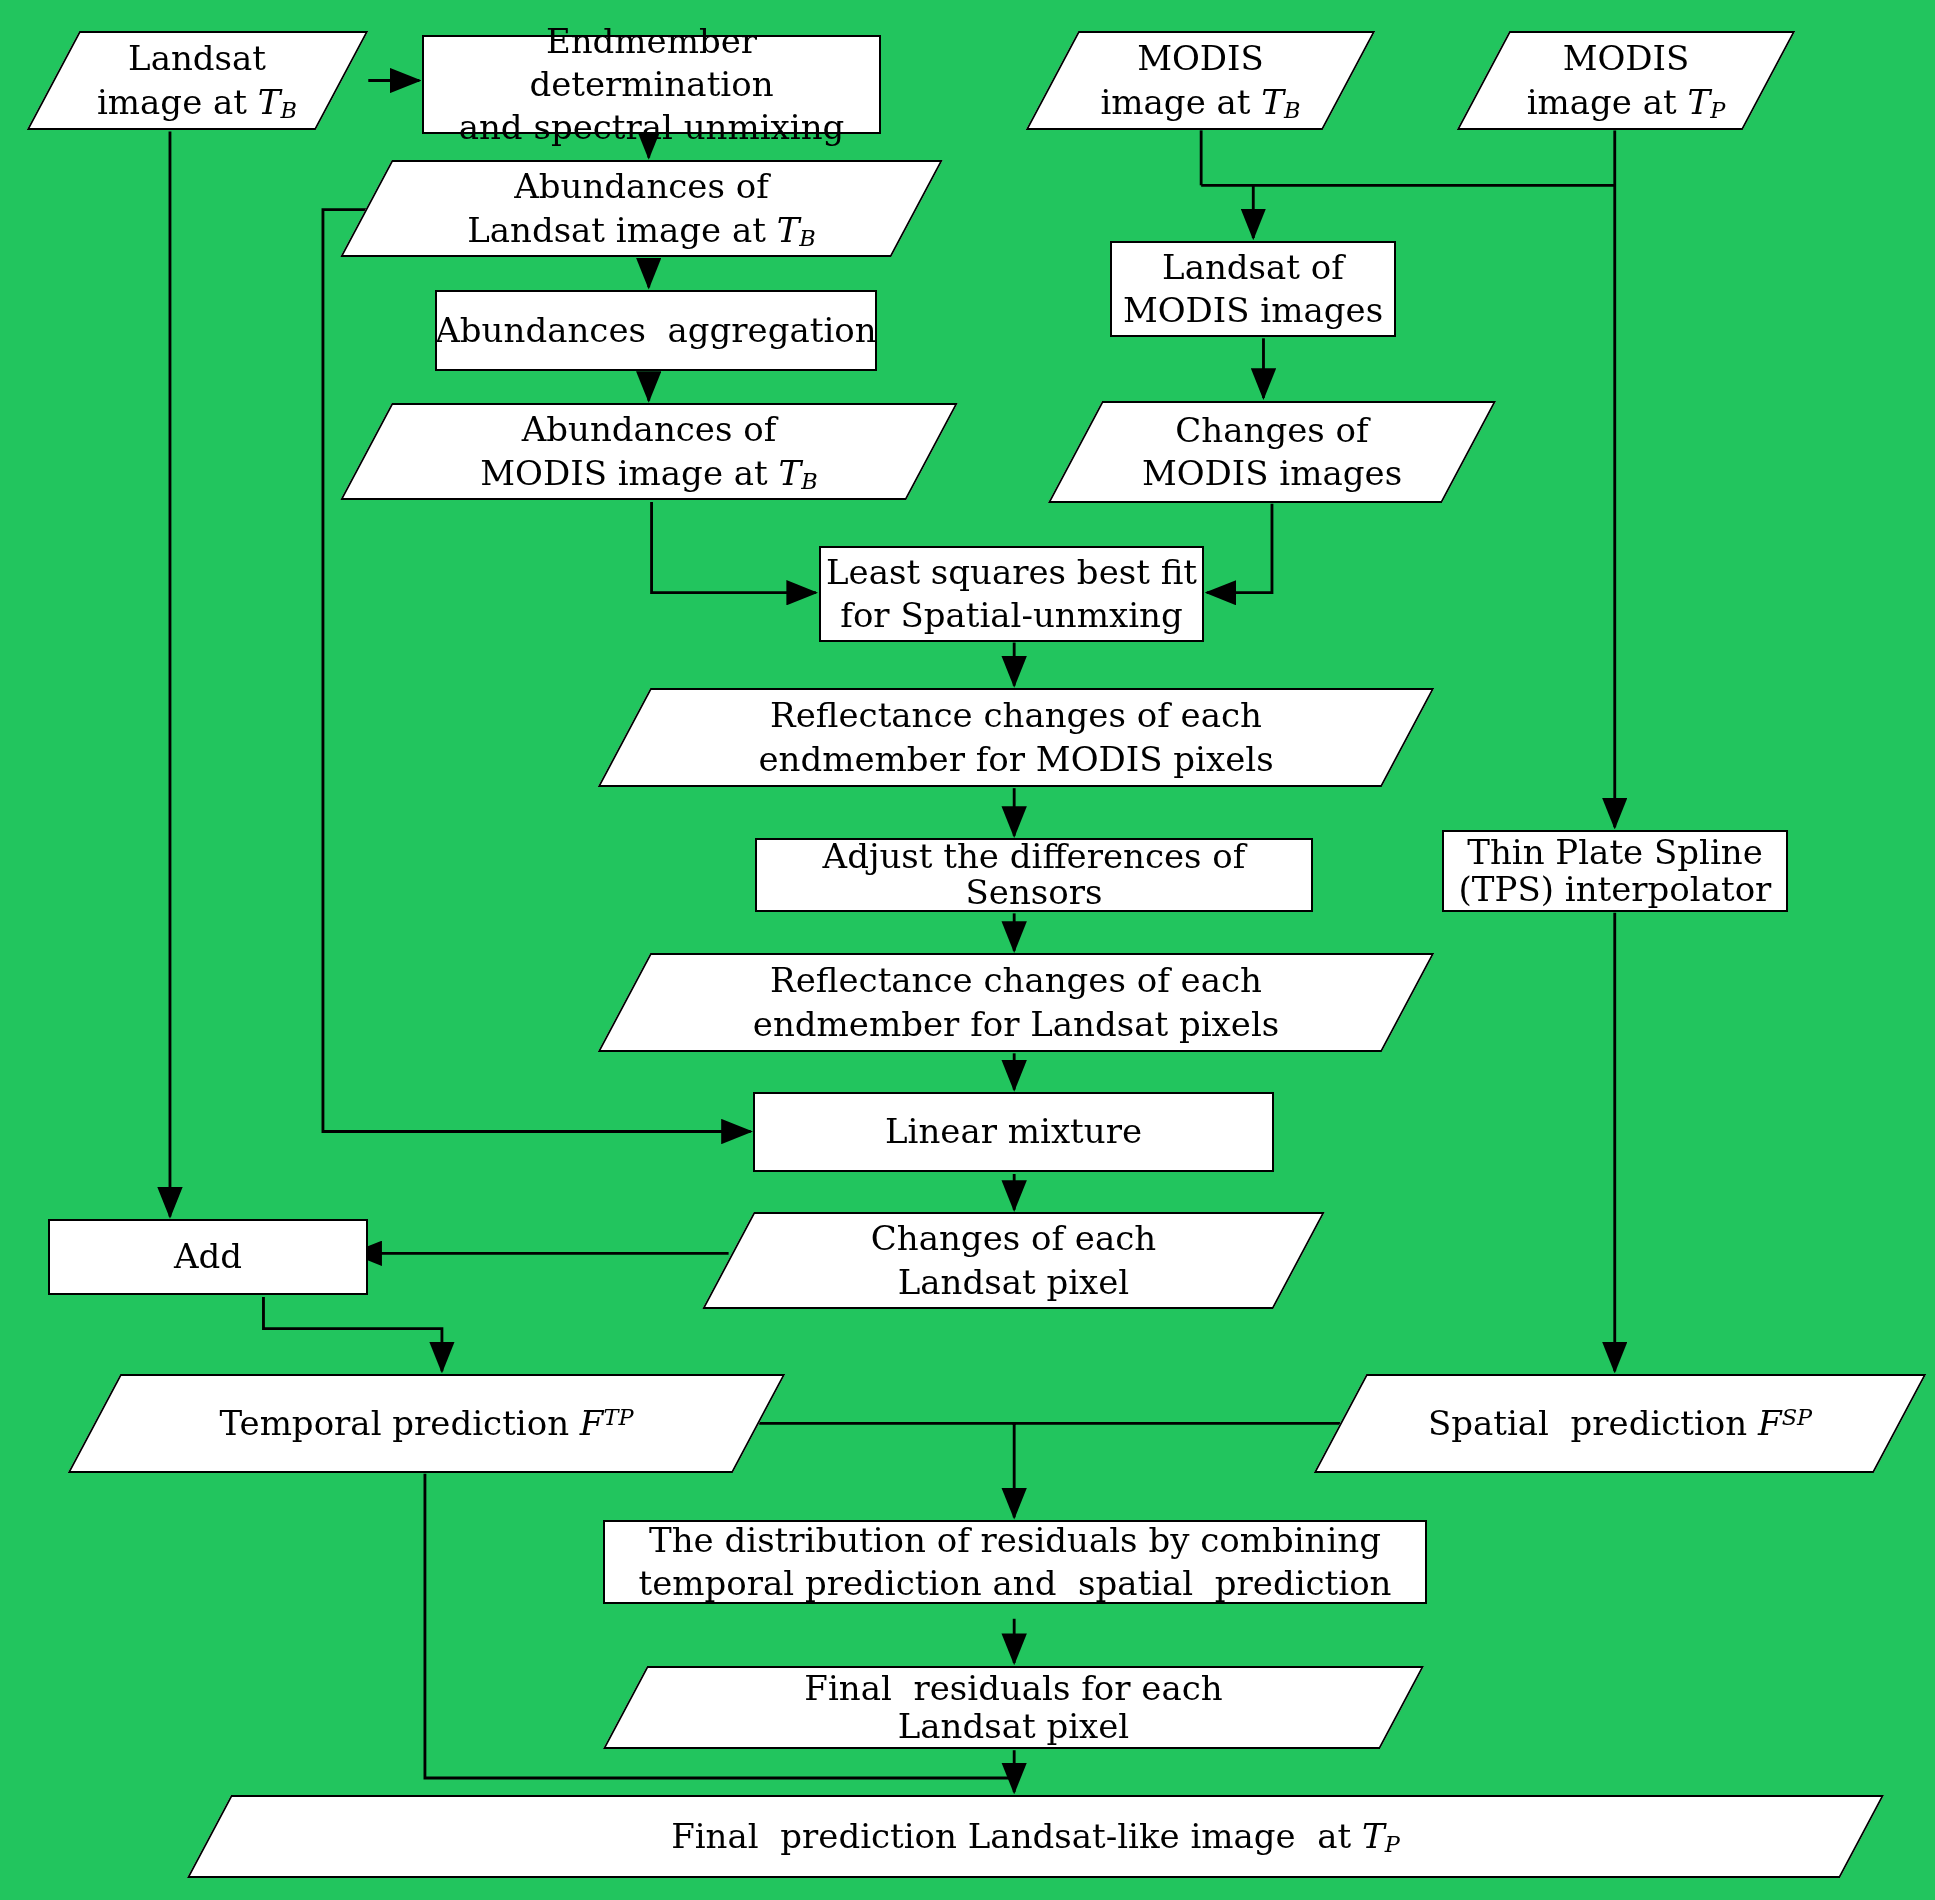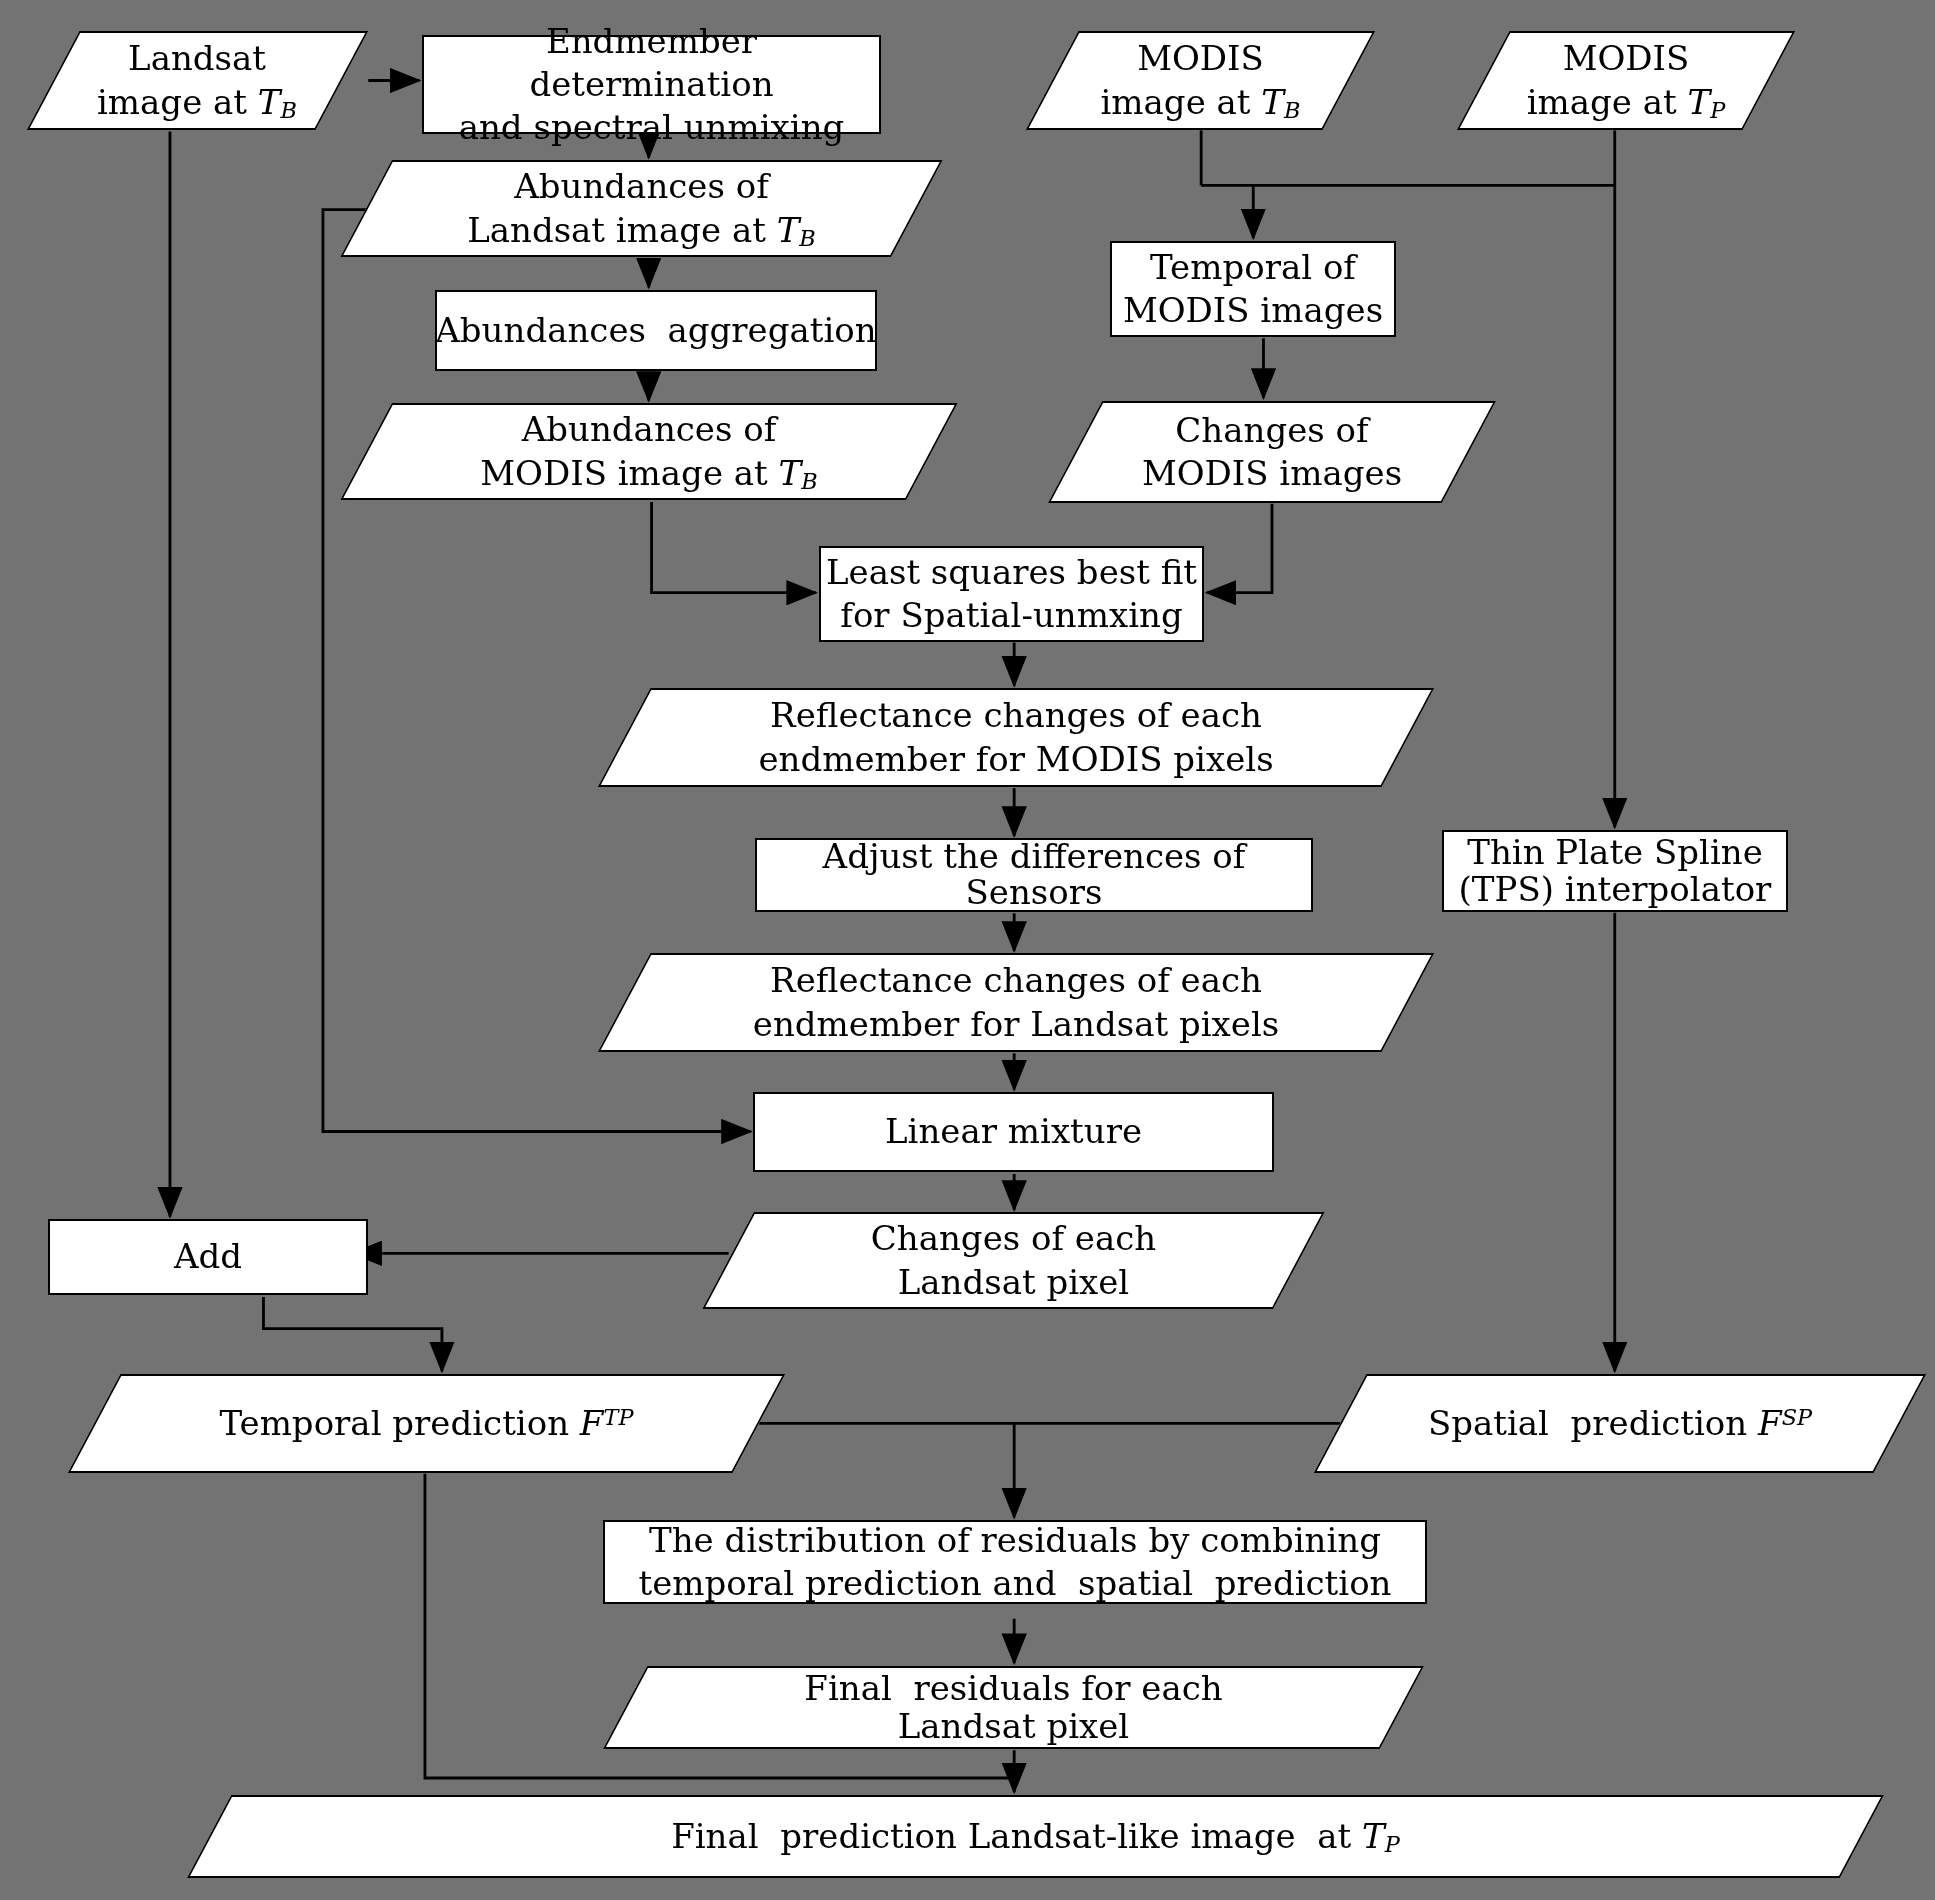--- a/index.html
+++ b/index.html
@@ -1,19 +1,19 @@
 <!DOCTYPE html>
 <html style="font-size:9px"><head>
 <meta charset="utf-8">
 <style>
   html,body{margin:0;padding:0;background:#ffffff;}
   #canvas{
     position:relative;
     width:1936px;height:1901px;
-    background:#737373;
+    background:#22c55e;
     font-family:"DejaVu Serif","Liberation Serif",serif;
     color:#000;
     overflow:hidden;
   }
   #wires{position:absolute;left:0;top:0;width:1936px;height:1901px;}
   .node{position:absolute;}
   .rshape{position:absolute;inset:0;border:2.8px solid #000;box-sizing:border-box;background:#fff;}
   .pshape{position:absolute;top:0;bottom:0;left:var(--sk);right:var(--sk);
           border:2.8px solid #000;box-sizing:border-box;background:#fff;
           transform:skewX(-28deg);}
@@ -99,21 +99,21 @@
     <div class="label"><span>Abundances  aggregation</span></div>
   </div>
 
   <div class="node" style="left:340px;top:403px;width:618px;height:97px;--sk:26px;">
     <div class="pshape"></div>
     <div class="label"><span>Abundances of</span><span>MODIS image at <i>T</i><sub>B</sub></span></div>
   </div>
 
   <div class="node" style="left:1110px;top:241px;width:286px;height:96px;">
     <div class="rshape"></div>
-    <div class="label"><span>Temporal of</span><span>MODIS images</span></div>
+    <div class="label"><span>Landsat of</span><span>MODIS images</span></div>
   </div>
 
   <div class="node" style="left:1048px;top:401px;width:448px;height:102px;--sk:27px;">
     <div class="pshape"></div>
     <div class="label"><span>Changes of</span><span>MODIS images</span></div>
   </div>
 
   <div class="node" style="left:819px;top:546px;width:385px;height:96px;">
     <div class="rshape"></div>
     <div class="label"><span>Least squares best fit</span><span>for Spatial-unmxing</span></div>

